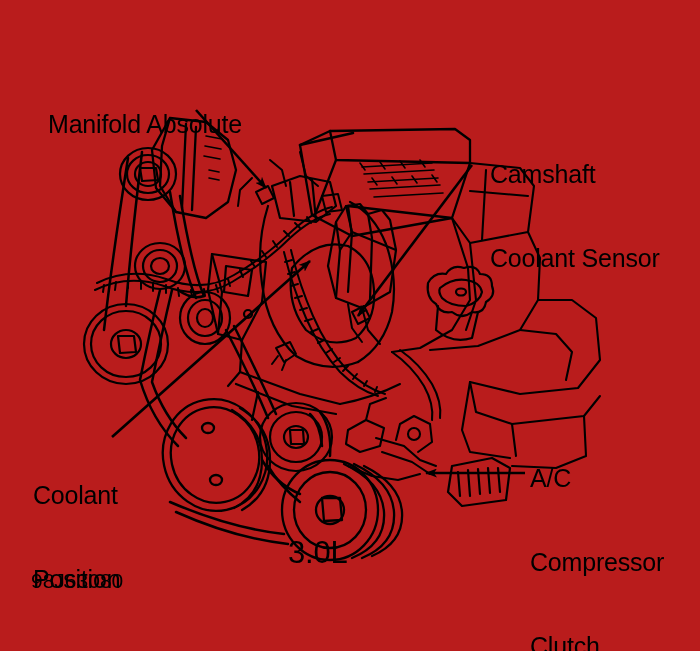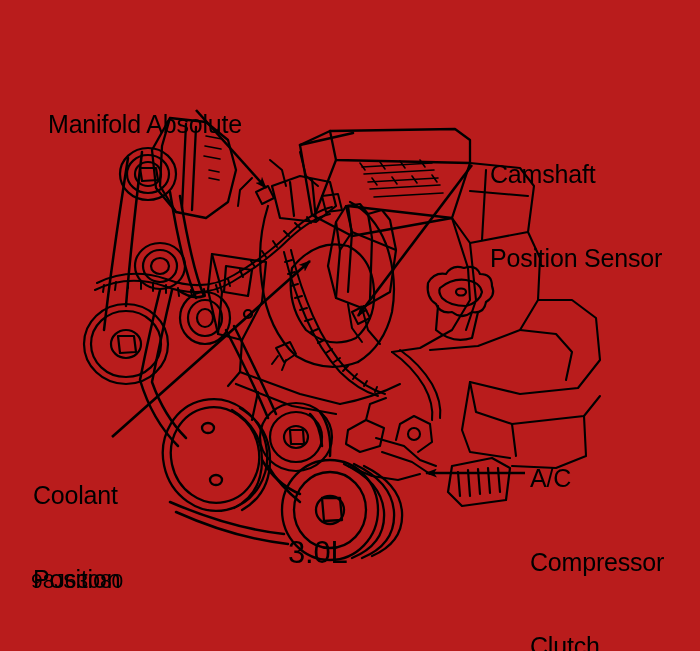--- a/index.html
+++ b/index.html
@@ -323,21 +323,21 @@
 
     </g>
   </svg>
 
   <div class="callout" id="label-map">
     <span class="ln">Manifold Absolute</span>
   </div>
 
   <div class="callout" id="label-cam">
     <span class="ln">Camshaft</span>
-    <span class="ln">Position Sensor</span>
+    <span class="ln">Coolant Sensor</span>
   </div>
 
   <div class="callout" id="label-ect">
     <span class="ln">Coolant</span>
     <span class="ln">Position</span>
     <span class="ln">Temperature</span>
     
   </div>
 
   <div class="callout" id="label-ac">

